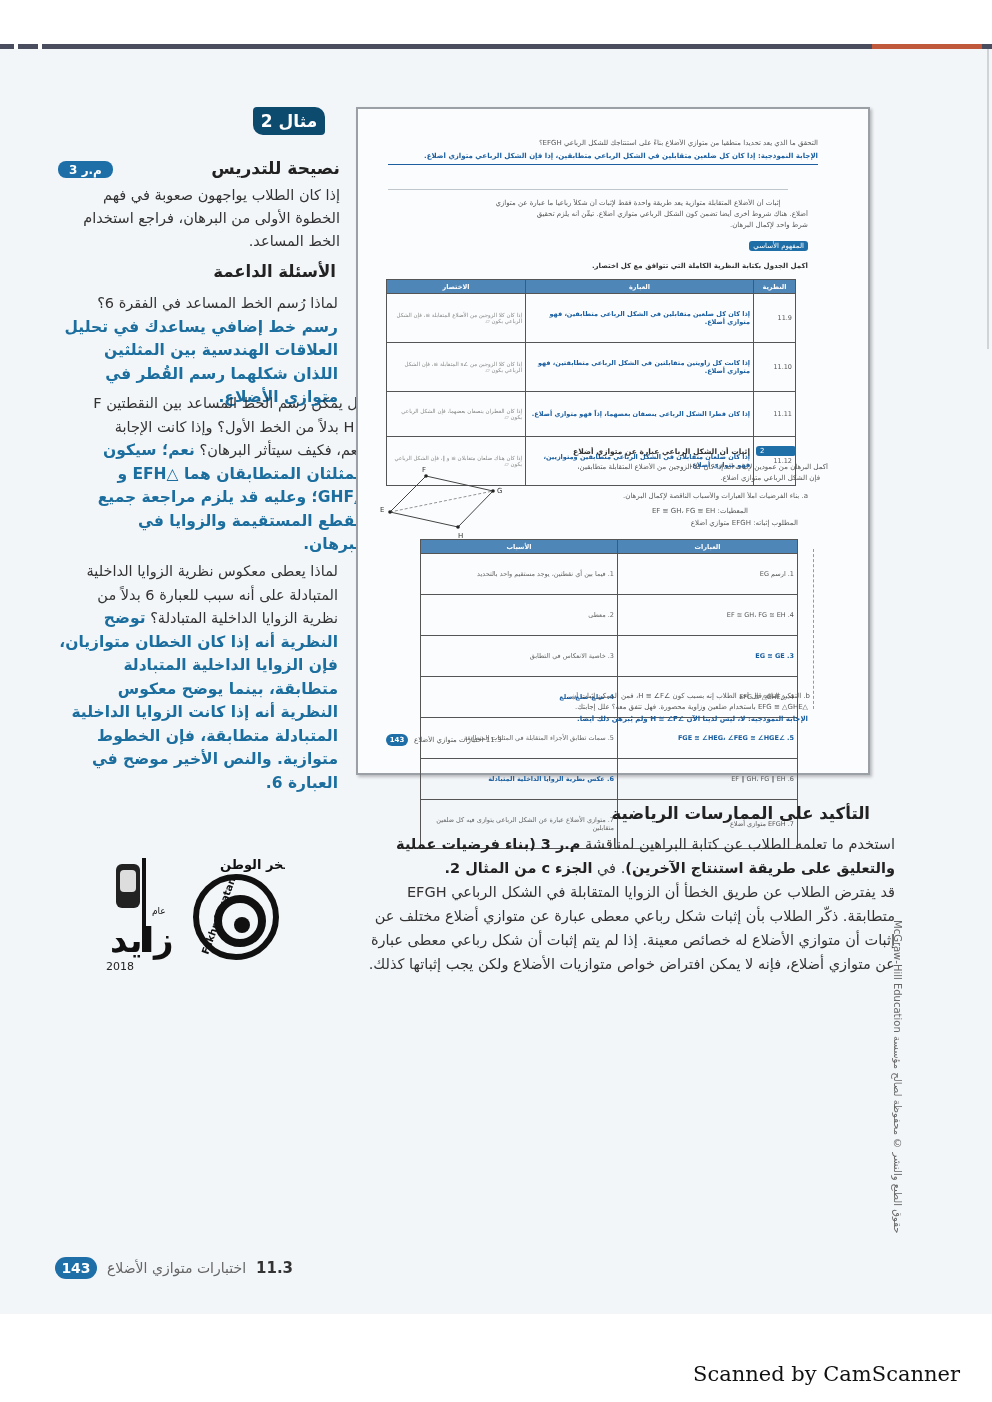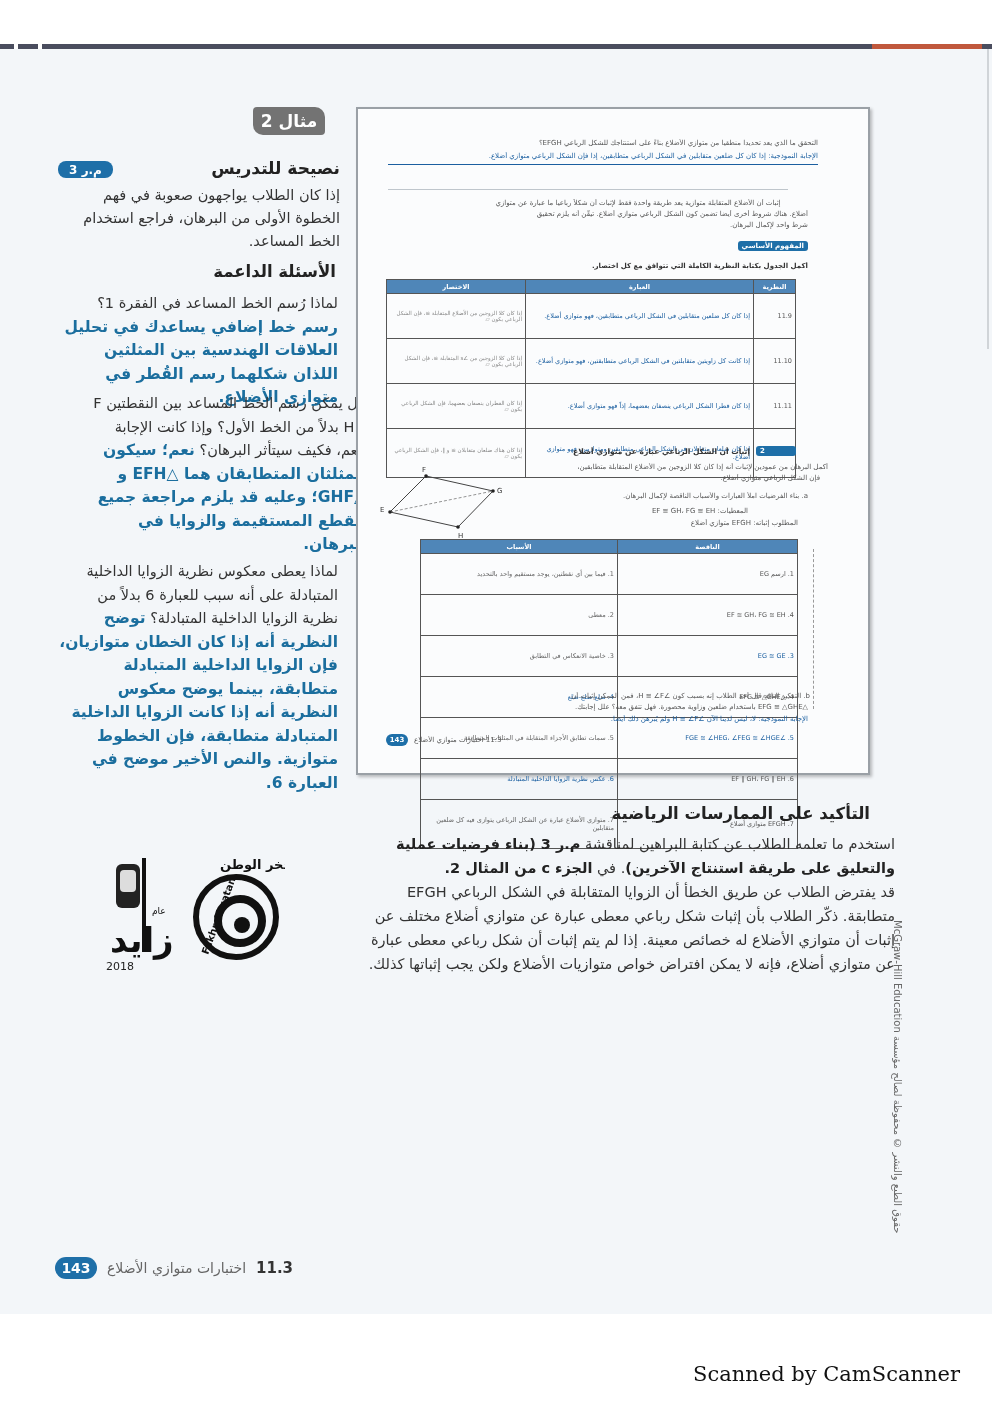--- a/index.html
+++ b/index.html
@@ -9,41 +9,41 @@
   .topbar { position: absolute; left: 0; top: 44px; width: 992px; height: 5px; background: #4a4d5e; }
   .topbar .accent { position: absolute; right: 10px; top: 0; width: 110px; height: 5px; background: #c0583c; }
   .topbar .notch { position: absolute; top: 0; width: 4px; height: 5px; background: #fff; }
 
   .page { position: absolute; left: 0; top: 49px; width: 992px; height: 1265px; background: #f3f6f9; }
 
   .rtl { direction: rtl; text-align: right; }
 
   
   .example-badge { position: absolute; left: 253px; top: 107px; width: 72px; height: 28px;
-    background: #737373; color: #fff; border-radius: 4px 10px 4px 10px; font-weight: bold; font-size: 17px;
+    background: #0c4a6e; color: #fff; border-radius: 4px 10px 4px 10px; font-weight: bold; font-size: 17px;
     display:flex; align-items:center; justify-content:center; direction: rtl; }
   .tip-title { position: absolute; left: 120px; top: 158px; width: 220px; font-weight: bold; font-size: 17px; color: #222; }
   .tag-badge { position: absolute; left: 58px; top: 161px; width: 55px; height: 17px; background: #1e6fa8;
     color: #fff; border-radius: 8px; font-size: 12px; font-weight: bold; display:flex; align-items:center; justify-content:center; direction: rtl; }
   .tip-body { position: absolute; left: 58px; top: 184px; width: 282px; font-size: 14.5px; line-height: 23px; color: #333; }
   .q-title { position: absolute; left: 120px; top: 262px; width: 216px; font-weight: bold; font-size: 16.5px; color: #222; }
   .qa { position: absolute; left: 58px; width: 280px; font-size: 14.5px; line-height: 23.5px; }
   .qa .q { color: #333; }
   .qa .a { color: #1b6e9e; font-weight: bold; font-size: 15.5px; }
   .qa1 { top: 292px; }
   .qa2 { top: 392px; margin-left: 28px; }
   .qa3 { top: 560px; }
 
   
   .thumb { position: absolute; left: 356px; top: 107px; width: 514px; height: 668px; background: #fbfcfd;
     border: 2px solid #9aa0a6; box-shadow: 2px 2px 3px rgba(0,0,0,0.25); font-size: 7px; color: #555; }
   .thumb .t { position: absolute; direction: rtl; text-align: right; white-space: nowrap; overflow: hidden; }
-  .thumb .blue { color: #1b5fa0; font-weight: normal; }
+  .thumb .blue { color: #1b5fa0; font-weight: bold; }
   .thumb .rule { position: absolute; height: 1px; background: #bfc6cc; }
-  .thumb .pill { position: absolute; background: #1e6fa8; color: #fff; border-radius: 3px; font-size: 7px; font-weight: bold;
+  .thumb .pill { position: absolute; background: #1e6fa8; color: #fff; border-radius: 3px; font-size: 7px; font-weight: normal;
     padding: 1px 4px; direction: rtl; }
   .thumb table { position: absolute; border-collapse: collapse; direction: rtl; font-size: 6.5px; }
   .thumb th { background: #4f86b8; color: #fff; font-weight: bold; height: 14px; border: 1px solid #555; }
   .thumb td { border: 1px solid #555; padding: 16px 3px; vertical-align: middle; }
   .thumb .pg { position: absolute; left: 28px; top: 625px; width: 22px; height: 12px; background: #1e6fa8; color: #fff;
     border-radius: 6px; font-size: 7px; font-weight: bold; display:flex; align-items:center; justify-content:center; }
   .thumb .vline { position: absolute; left: 455px; top: 440px; width: 1px; height: 160px; border-left: 1px dashed #999; }
 
   
   .prac-title { position: absolute; left: 560px; top: 804px; width: 310px; font-weight: bold; font-size: 16.5px; color: #222; }
@@ -79,21 +79,21 @@
 
 <div class="example-badge">مثال 2</div>
 
 <div class="tag-badge">م.ر 3</div>
 <div class="tip-title rtl">نصيحة للتدريس</div>
 <div class="tip-body rtl">إذا كان الطلاب يواجهون صعوبة في فهم الخطوة الأولى من البرهان، فراجع استخدام الخط المساعد.</div>
 
 <div class="q-title rtl">الأسئلة الداعمة</div>
 
 <div class="qa qa1 rtl">
-  <span class="q">لماذا رُسم الخط المساعد في الفقرة 1؟</span>
+  <span class="q">لماذا رُسم الخط المساعد في الفقرة 6؟</span>
   <span class="a">رسم خط إضافي يساعدك في تحليل العلاقات الهندسية بين المثلثين اللذان شكلهما رسم القُطر في متوازي الأضلاع.</span>
 </div>
 <div class="qa qa2 rtl">
   <span class="q">هل يمكن رسم الخط المساعد بين النقطتين F و H بدلاً من الخط الأول؟ وإذا كانت الإجابة بنعم، فكيف سيتأثر البرهان؟</span>
   <span class="a">نعم؛ سيكون المثلثان المتطابقان هما △EFH و △GHF؛ وعليه قد يلزم مراجعة جميع القطع المستقيمة والزوايا في البرهان.</span>
 </div>
 <div class="qa qa3 rtl">
   <span class="q">لماذا يعطى معكوس نظرية الزوايا الداخلية المتبادلة على أنه سبب للعبارة 6 بدلاً من نظرية الزوايا الداخلية المتبادلة؟</span>
   <span class="a">توضح النظرية أنه إذا كان الخطان متوازيان، فإن الزوايا الداخلية المتبادلة متطابقة، بينما يوضح معكوس النظرية أنه إذا كانت الزوايا الداخلية المتبادلة متطابقة، فإن الخطوط متوازية. والنص الأخير موضح في العبارة 6.</span>
 </div>
@@ -160,21 +160,21 @@
     <circle cx="80" cy="63" r="1.8" fill="#222"></circle>
     <text x="2" y="48" font-size="7" fill="#333">E</text>
     <text x="44" y="8" font-size="7" fill="#333">F</text>
     <text x="119" y="29" font-size="7" fill="#333">G</text>
     <text x="80" y="74" font-size="7" fill="#333">H</text>
   </svg>
 
   <table style="left:62px; top:430px; width:378px;">
     <thead>
       <tr>
-        <th style="width:180px">الناقصة</th>
+        <th style="width:180px">العبارات</th>
         <th>الأسباب</th>
       </tr>
     </thead>
     <tbody>
       <tr style="height:16px">
           <td>1. ارسم EG</td>
           <td style="color:#666">1. فيما بين أي نقطتين، يوجد مستقيم واحد بالتحديد</td>
         </tr>
       <tr style="height:16px">
           <td>4. EF ≅ GH، FG ≅ EH</td>

